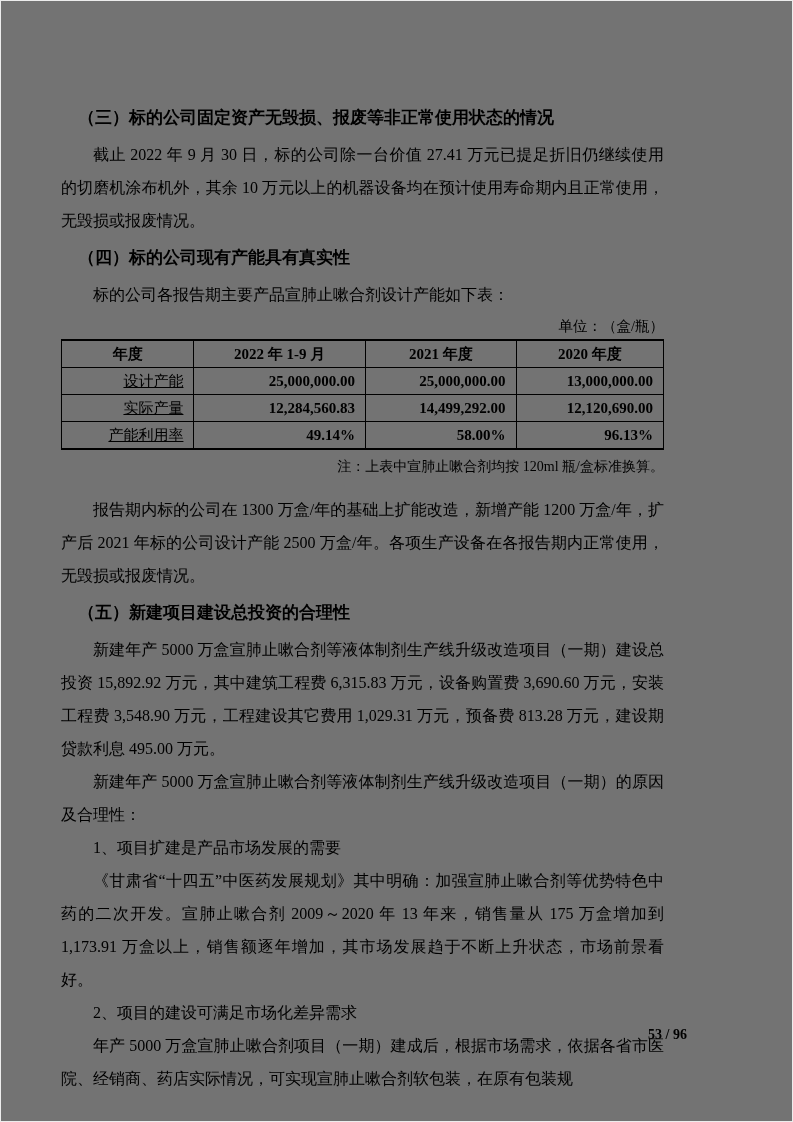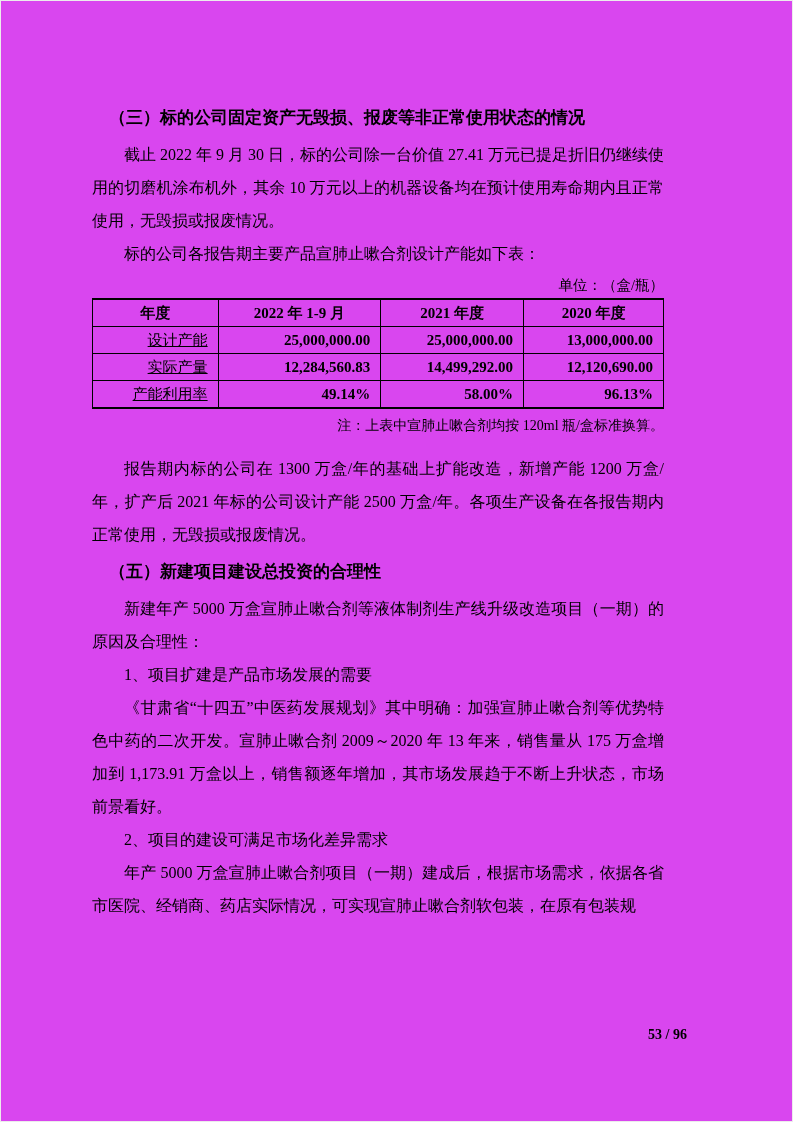--- a/index.html
+++ b/index.html
@@ -4,24 +4,24 @@
 <style>
   html, body {
     margin: 0;
     padding: 0;
     background: #ffffff;
   }
   .page {
     position: relative;
     width: 793px;
     height: 1122px;
-    background: #d946ef;
+    background: #737373;
     box-sizing: border-box;
     border: 1px solid #ececec;
-    padding: 90px 128px 0 91px;
+    padding: 90px 128px 0 60px;
     font-family: "Liberation Serif", "DejaVu Serif", serif;
     color: #000000;
     overflow: hidden;
   }
   .para {
     margin: 0;
     font-size: 16px;
     line-height: 33px;
     text-align: justify;
     text-indent: 2em;
@@ -88,20 +88,21 @@
   }
 </style>
 </head>
 <body>
 
 <div class="page">
 
   <h2 class="heading">（三）标的公司固定资产无毁损、报废等非正常使用状态的情况</h2>
   <p class="para">截止 2022 年 9 月 30 日，标的公司除一台价值 27.41 万元已提足折旧仍继续使用的切磨机涂布机外，其余 10 万元以上的机器设备均在预计使用寿命期内且正常使用，无毁损或报废情况。</p>
 
+  <h2 class="heading gap-before">（四）标的公司现有产能具有真实性</h2>
   <p class="para">标的公司各报告期主要产品宣肺止嗽合剂设计产能如下表：</p>
 
   <div class="unit-label">单位：（盒/瓶）</div>
 
   <table class="cap-table">
     <colgroup>
       <col class="c1">
         <col class="c2">
         <col class="c3">
         <col class="c4">
@@ -133,20 +134,21 @@
         <td class="num">58.00%</td>
         <td class="num">96.13%</td>
       </tr>
     </tbody>
   </table>
 
   <p class="note">注：上表中宣肺止嗽合剂均按 120ml 瓶/盒标准换算。</p>
   <p class="para">报告期内标的公司在 1300 万盒/年的基础上扩能改造，新增产能 1200 万盒/年，扩产后 2021 年标的公司设计产能 2500 万盒/年。各项生产设备在各报告期内正常使用，无毁损或报废情况。</p>
 
   <h2 class="heading gap-before">（五）新建项目建设总投资的合理性</h2>
+  <p class="para">新建年产 5000 万盒宣肺止嗽合剂等液体制剂生产线升级改造项目（一期）建设总投资 15,892.92 万元，其中建筑工程费 6,315.83 万元，设备购置费 3,690.60 万元，安装工程费 3,548.90 万元，工程建设其它费用 1,029.31 万元，预备费 813.28 万元，建设期贷款利息 495.00 万元。</p>
   <p class="para">新建年产 5000 万盒宣肺止嗽合剂等液体制剂生产线升级改造项目（一期）的原因及合理性：</p>
 
   <p class="subhead">1、项目扩建是产品市场发展的需要</p>
   <p class="para">《甘肃省“十四五”中医药发展规划》其中明确：加强宣肺止嗽合剂等优势特色中药的二次开发。宣肺止嗽合剂 2009～2020 年 13 年来，销售量从 175 万盒增加到 1,173.91 万盒以上，销售额逐年增加，其市场发展趋于不断上升状态，市场前景看好。</p>
 
   <p class="subhead">2、项目的建设可满足市场化差异需求</p>
   <p class="para">年产 5000 万盒宣肺止嗽合剂项目（一期）建成后，根据市场需求，依据各省市医院、经销商、药店实际情况，可实现宣肺止嗽合剂软包装，在原有包装规</p>
 
   <div class="page-number">53 / 96</div>
 </div>

